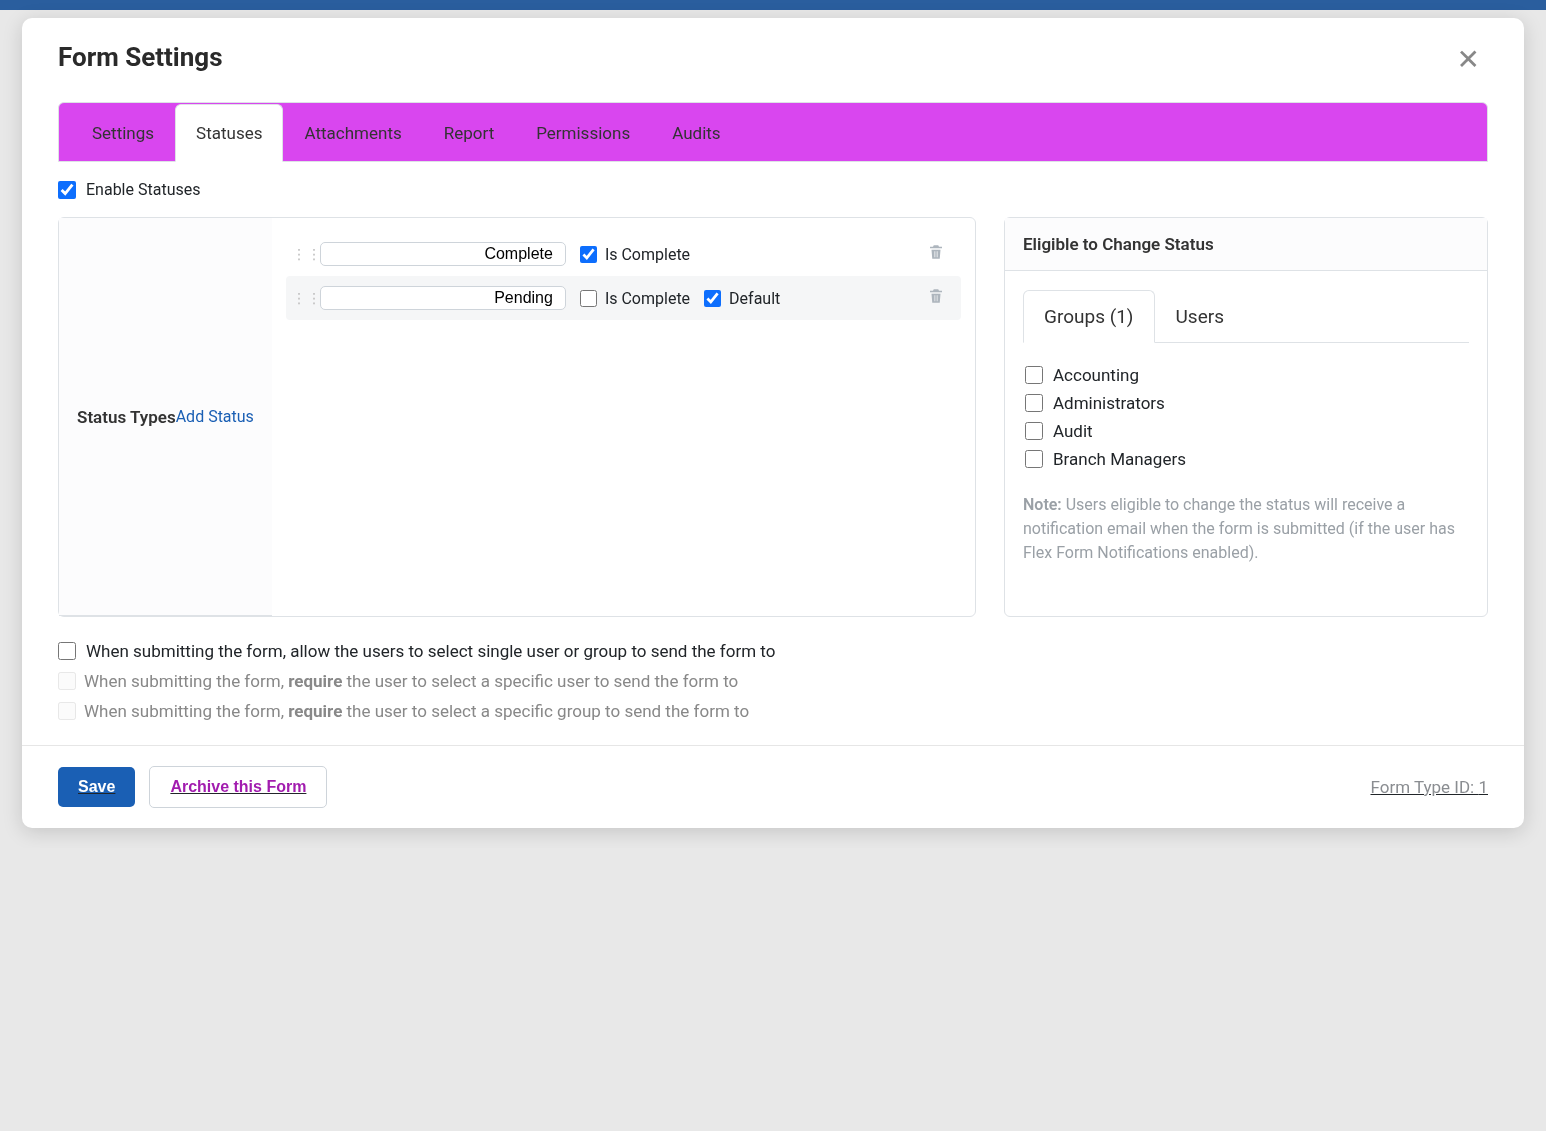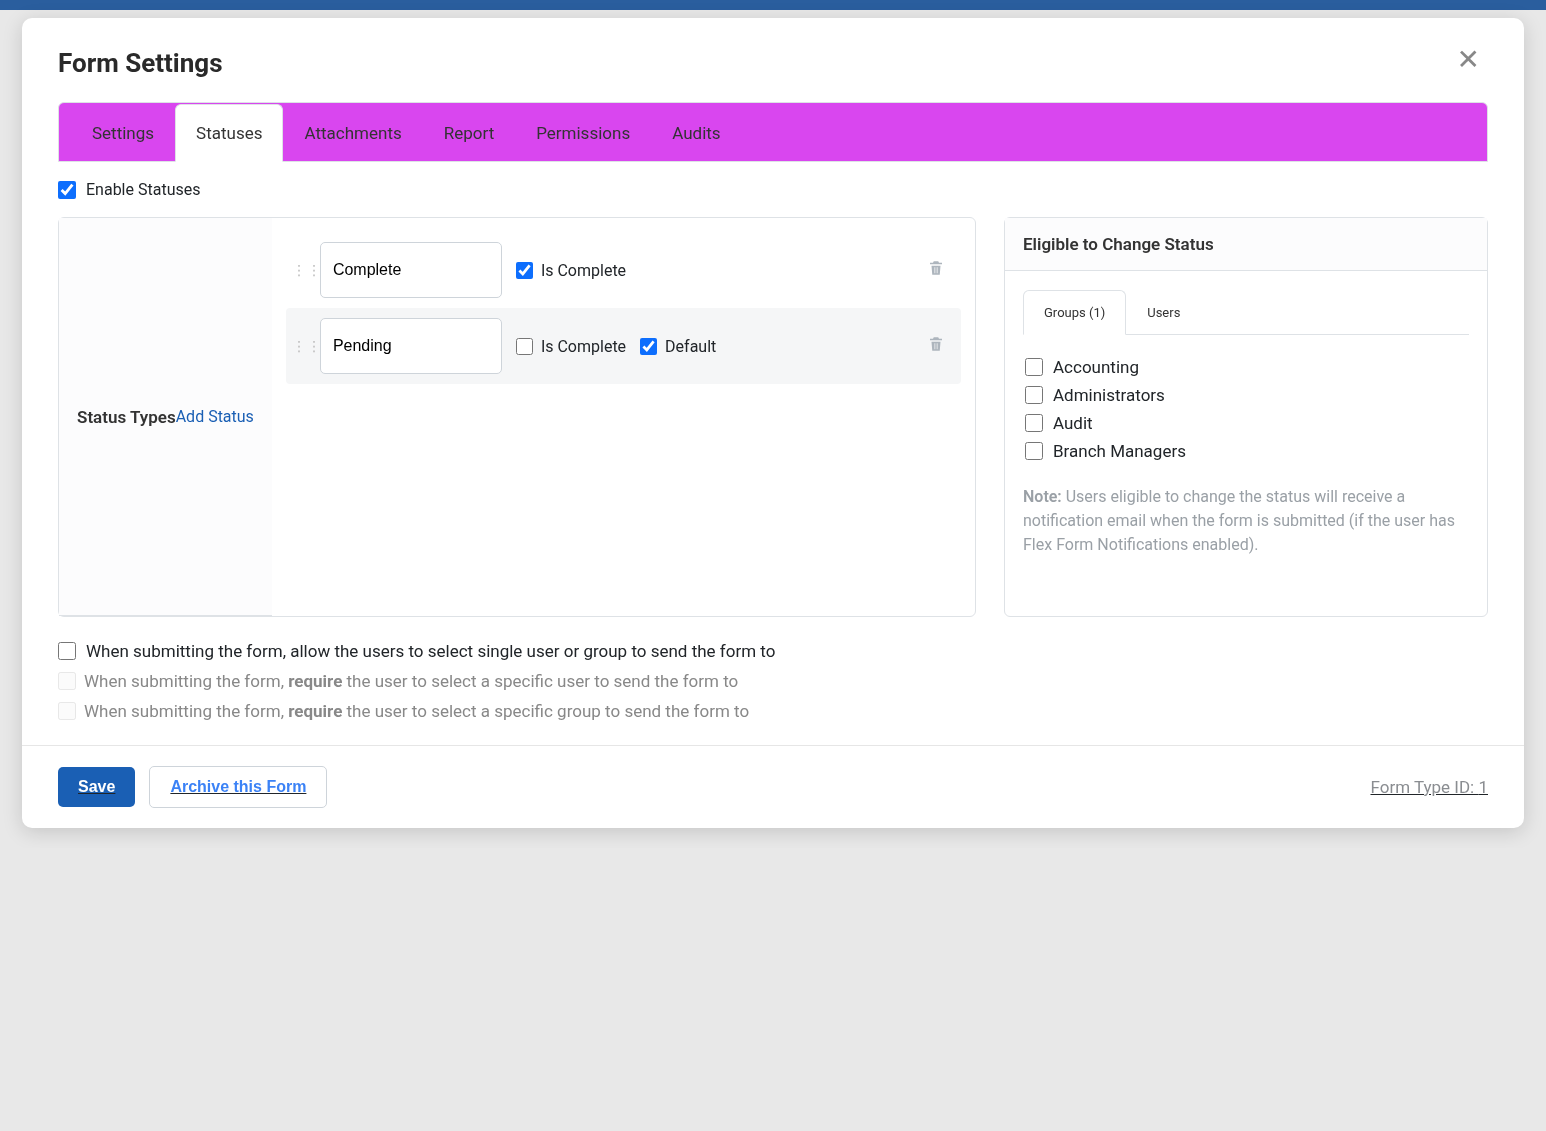--- a/index.html
+++ b/index.html
@@ -13,21 +13,21 @@
 .modal {
   background: #fff;
   border-radius: 10px;
   margin: 8px 22px 20px 22px;
   box-shadow: 0 4px 20px rgba(0,0,0,0.15);
   overflow: hidden;
 }
 .modal-header {
   display: flex;
   justify-content: space-between;
-  align-items: flex-end;
+  align-items: flex-start;
   padding: 24px 36px 8px 36px;
 }
 .modal-title { font-size: 26px; font-weight: 700; color: #2a2a2a; }
 .close-btn { background: none; border: none; font-size: 28px; color: #888; cursor: pointer; line-height: 1; padding: 4px 8px; }
 .modal-body { padding: 16px 36px 24px 36px; }
 .tabs {
   border: 1px solid #dee2e6;
   border-radius: 6px 6px 0 0;
   background: #d946ef;
   display: flex;
@@ -59,30 +59,30 @@
   display: flex; justify-content: space-between; align-items: center;
   padding: 16px 18px; border-bottom: 1px solid #dee2e6; background: #fcfcfd;
 }
 .card-title { font-size: 17px; font-weight: 600; color: #333; }
 .add-link { color: #1a5fb4; cursor: pointer; font-size: 16px; }
 .status-list { padding: 14px 14px; flex: 1; }
 .status-row { display: flex; align-items: center; gap: 14px; padding: 10px 6px; border-radius: 4px; }
 .status-row.alt { background: #f5f6f7; }
 .drag-handle { color: #bbb; cursor: grab; width: 14px; text-align: center; font-size: 14px; letter-spacing: 1px; }
 .status-input {
-  width: 182px; padding: 18px 12px; border: 1px solid #ced4da; border-radius: 5px; font-size: 16px;
+  width: 246px; padding: 2px 12px; border: 1px solid #ced4da; border-radius: 5px; font-size: 16px; text-align: right;
 }
 .chk-group { display: flex; align-items: center; gap: 8px; }
 .chk-group input[type=checkbox] { width: 17px; height: 17px; accent-color: #0d6efd; }
 .trash { margin-left: auto; color: #adb5bd; cursor: pointer; padding: 0 10px; }
 .trash svg { width: 18px; height: 18px; }
 .right-body { padding: 18px; }
 .sub-tabs { display: flex; border-bottom: 1px solid #dee2e6; margin-bottom: 18px; }
 .sub-tab {
-  padding: 14px 20px; cursor: pointer; font-size: 13px; color: #333;
+  padding: 14px 20px; cursor: pointer; font-size: 19px; color: #333;
   border: 1px solid transparent; border-bottom: none; position: relative; top: 1px;
 }
 .sub-tab.active {
   background: #fff; border: 1px solid #dee2e6; border-bottom: 1px solid #fff; border-radius: 6px 6px 0 0;
 }
 .group-list { max-height: 120px; overflow-y: auto; padding-right: 4px; }
 .group-item { display: flex; align-items: center; gap: 10px; padding: 4px 2px; font-size: 17px; }
 .group-item input[type=checkbox] { width: 18px; height: 18px; accent-color: #0d6efd; }
 .note { margin-top: 20px; color: #9aa0a6; font-size: 16px; line-height: 1.5; }
 .note-label { font-weight: 600; }
@@ -93,21 +93,21 @@
 .opt-row.disabled input { opacity: 0.5; }
 .modal-footer {
   border-top: 1px solid #e6e6e6;
   padding: 20px 36px;
   display: flex; align-items: center; gap: 14px; text-decoration: underline;
 }
 .btn-primary {
   background: #1a5fb4; color: #fff; border: none; padding: 11px 20px; border-radius: 5px; font-size: 16px; font-weight: 600; cursor: pointer;
 }
 .btn-secondary {
-  background: #fff; color: #3b82f6; border: 1px solid #ced4da; padding: 11px 20px; border-radius: 5px; font-size: 16px; font-weight: 600; cursor: pointer;
+  background: #fff; color: #a21caf; border: 1px solid #ced4da; padding: 11px 20px; border-radius: 5px; font-size: 16px; font-weight: 600; cursor: pointer;
 }
 .footer-right { margin-left: auto; color: #8a8d91; font-size: 17px; }
 .group-list::-webkit-scrollbar { width: 6px; }
 .group-list::-webkit-scrollbar-thumb { background: #c0c0c0; border-radius: 3px; }
 </style>
 </head>
 <body>
 
 <div class="backdrop-bar"></div>
 

